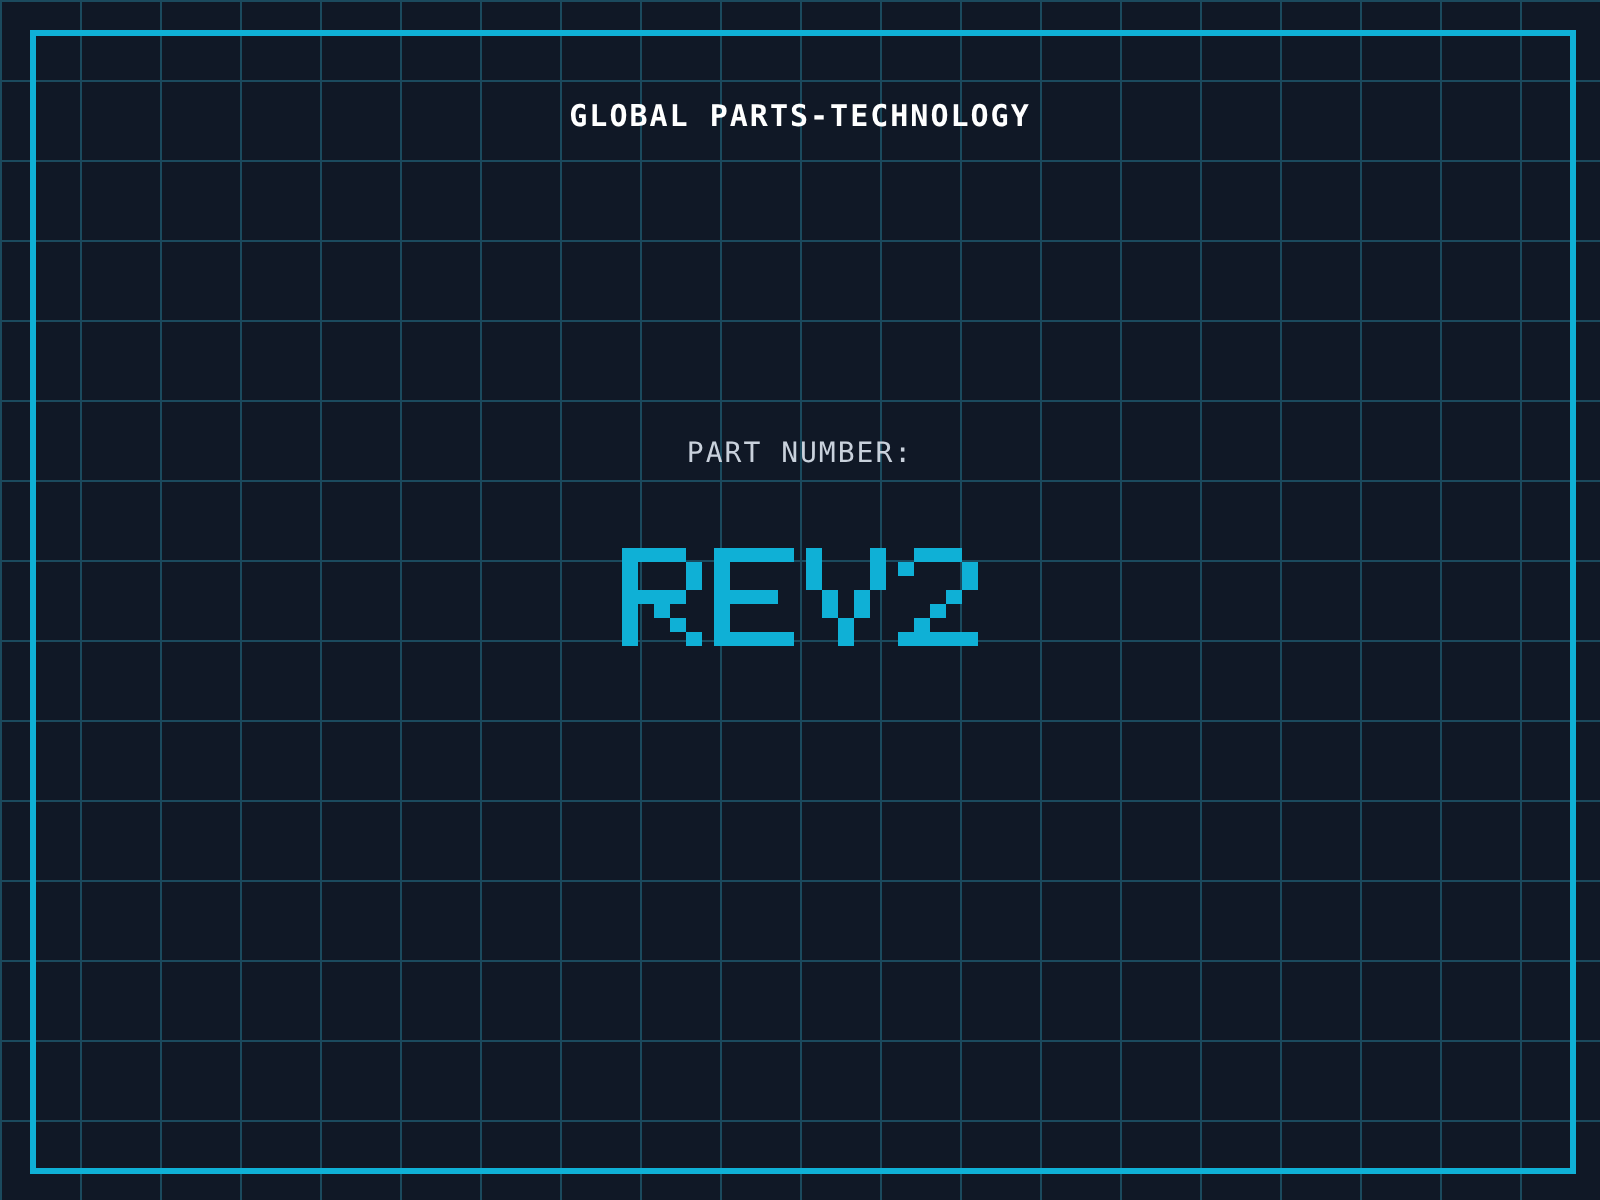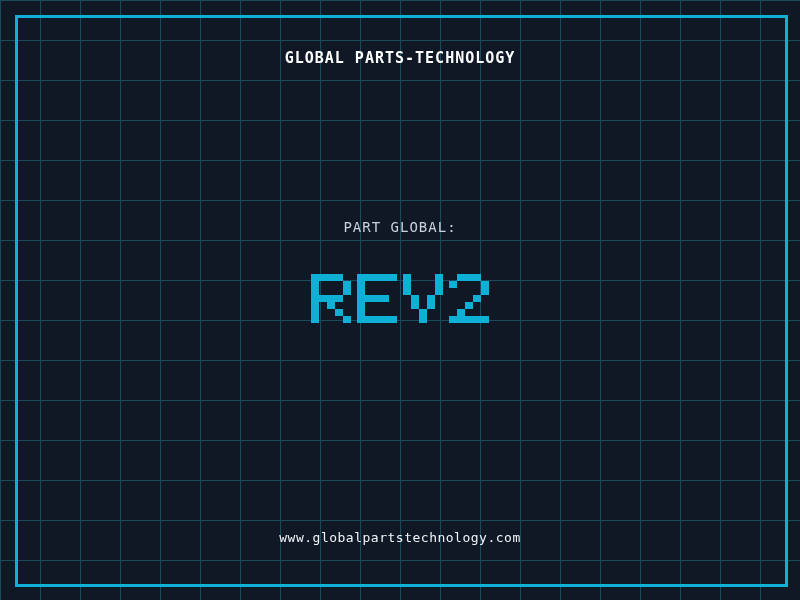--- a/index.html
+++ b/index.html
@@ -67,21 +67,21 @@
 </style>
 </head>
 <body>
 
 <div class="screen">
   <div class="frame"></div>
 
   <div class="centered-text company-name">GLOBAL PARTS-TECHNOLOGY</div>
 
 
-  <div class="centered-text part-label">PART GLOBAL:</div>
+  <div class="centered-text part-label">PART NUMBER:</div>
 
   <div class="part-number">
       <svg width="178" height="49" shape-rendering="crispEdges">
         <rect x="0" y="0" width="8" height="7" fill="currentColor"></rect>
         <rect x="8" y="0" width="8" height="7" fill="currentColor"></rect>
         <rect x="16" y="0" width="8" height="7" fill="currentColor"></rect>
         <rect x="24" y="0" width="8" height="7" fill="currentColor"></rect>
         <rect x="0" y="7" width="8" height="7" fill="currentColor"></rect>
         <rect x="32" y="7" width="8" height="7" fill="currentColor"></rect>
         <rect x="0" y="14" width="8" height="7" fill="currentColor"></rect>
@@ -136,14 +136,13 @@
         <rect x="154" y="28" width="8" height="7" fill="currentColor"></rect>
         <rect x="146" y="35" width="8" height="7" fill="currentColor"></rect>
         <rect x="138" y="42" width="8" height="7" fill="currentColor"></rect>
         <rect x="146" y="42" width="8" height="7" fill="currentColor"></rect>
         <rect x="154" y="42" width="8" height="7" fill="currentColor"></rect>
         <rect x="162" y="42" width="8" height="7" fill="currentColor"></rect>
         <rect x="170" y="42" width="8" height="7" fill="currentColor"></rect>
       </svg>
     </div>
 
-  <div class="centered-text website">www.globalpartstechnology.com</div>
 </div>
 
 </body></html>

